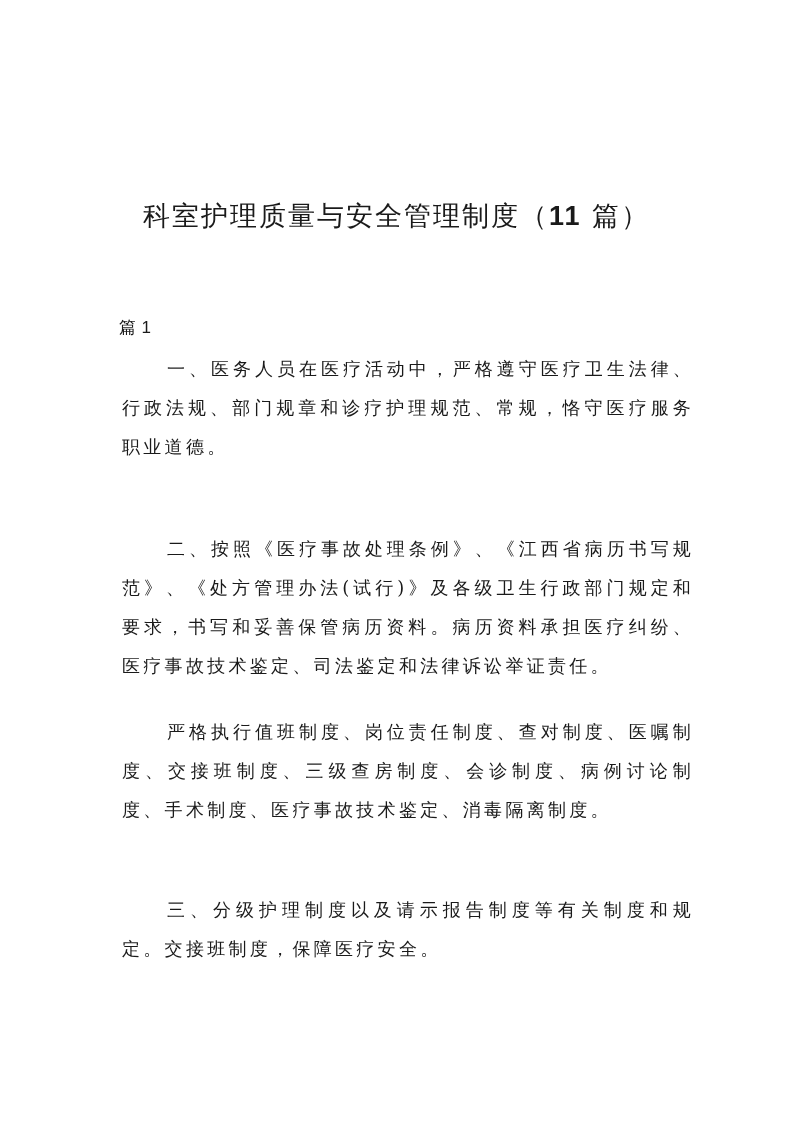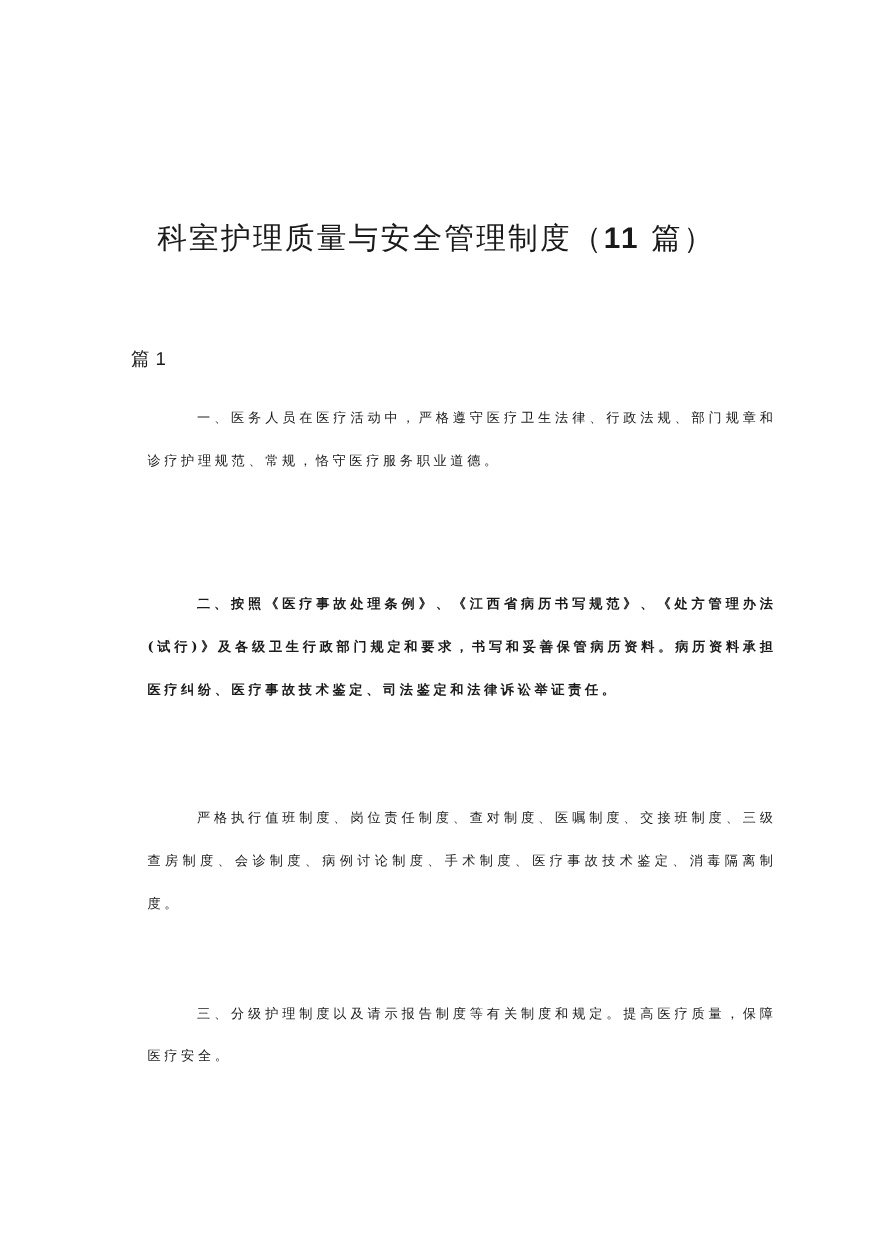--- a/index.html
+++ b/index.html
@@ -4,37 +4,37 @@
 <style>
   html, body { margin:0; padding:0; background:#ffffff; }
   body { width:793px; height:1122px; position:relative; overflow:hidden;
          font-family:"DejaVu Sans","Liberation Sans",sans-serif; color:#1a1a1a; }
   .title { position:absolute; left:0; width:793px; top:196px; text-align:center;
            font-size:27px; letter-spacing:2px; line-height:40px; font-family:"DejaVu Serif", serif; }
   .title .num { font-weight:bold; font-family:"Liberation Sans", sans-serif; }
   .section-label { position:absolute; left:119px; top:315px; font-size:17px; line-height:24px;
            font-family:"DejaVu Serif", serif;text-align:center; }
   .section-label .n { font-family:"Liberation Sans", sans-serif; font-weight:normal; }
-  .para { position:absolute; left:118px; width:572px; font-size:12px; line-height:39px;
+  .para { position:absolute; left:118px; width:572px; font-size:18px; line-height:39px;
           letter-spacing:3.3px; text-indent:45px; text-align:justify;
-          font-family:"DejaVu Serif", serif; margin:16px; }
+          font-family:"DejaVu Serif", serif; margin:4px; }
   .p1 { top:345px; }
-  .p2 { top:514px;font-weight:bold; }
+  .p2 { top:525px; }
   .p3 { top:708px; }
   .p4 { top:886px; }
 </style>
 </head>
 <body>
 
 <div>
   <h1 class="title" style="margin:0;font-weight:normal;">
     <span>科室护理质量与安全管理制度（</span><span class="num">11</span><span> 篇）</span>
   </h1>
 
   <div class="section-label">
     <span>篇 </span><span class="n">1</span>
   </div>
 
   <p class="para p1">一、医务人员在医疗活动中，严格遵守医疗卫生法律、行政法规、部门规章和诊疗护理规范、常规，恪守医疗服务职业道德。</p>
   <p class="para p2">二、按照《医疗事故处理条例》、《江西省病历书写规范》、《处方管理办法(试行)》及各级卫生行政部门规定和要求，书写和妥善保管病历资料。病历资料承担医疗纠纷、医疗事故技术鉴定、司法鉴定和法律诉讼举证责任。</p>
   <p class="para p3">严格执行值班制度、岗位责任制度、查对制度、医嘱制度、交接班制度、三级查房制度、会诊制度、病例讨论制度、手术制度、医疗事故技术鉴定、消毒隔离制度。</p>
-  <p class="para p4">三、分级护理制度以及请示报告制度等有关制度和规定。提高医疗质量，保障医疗安全。</p>
+  <p class="para p4">三、分级护理制度以及请示报告制度等有关制度和规定。交接班制度，保障医疗安全。</p>
 </div>
 
 </body></html>

